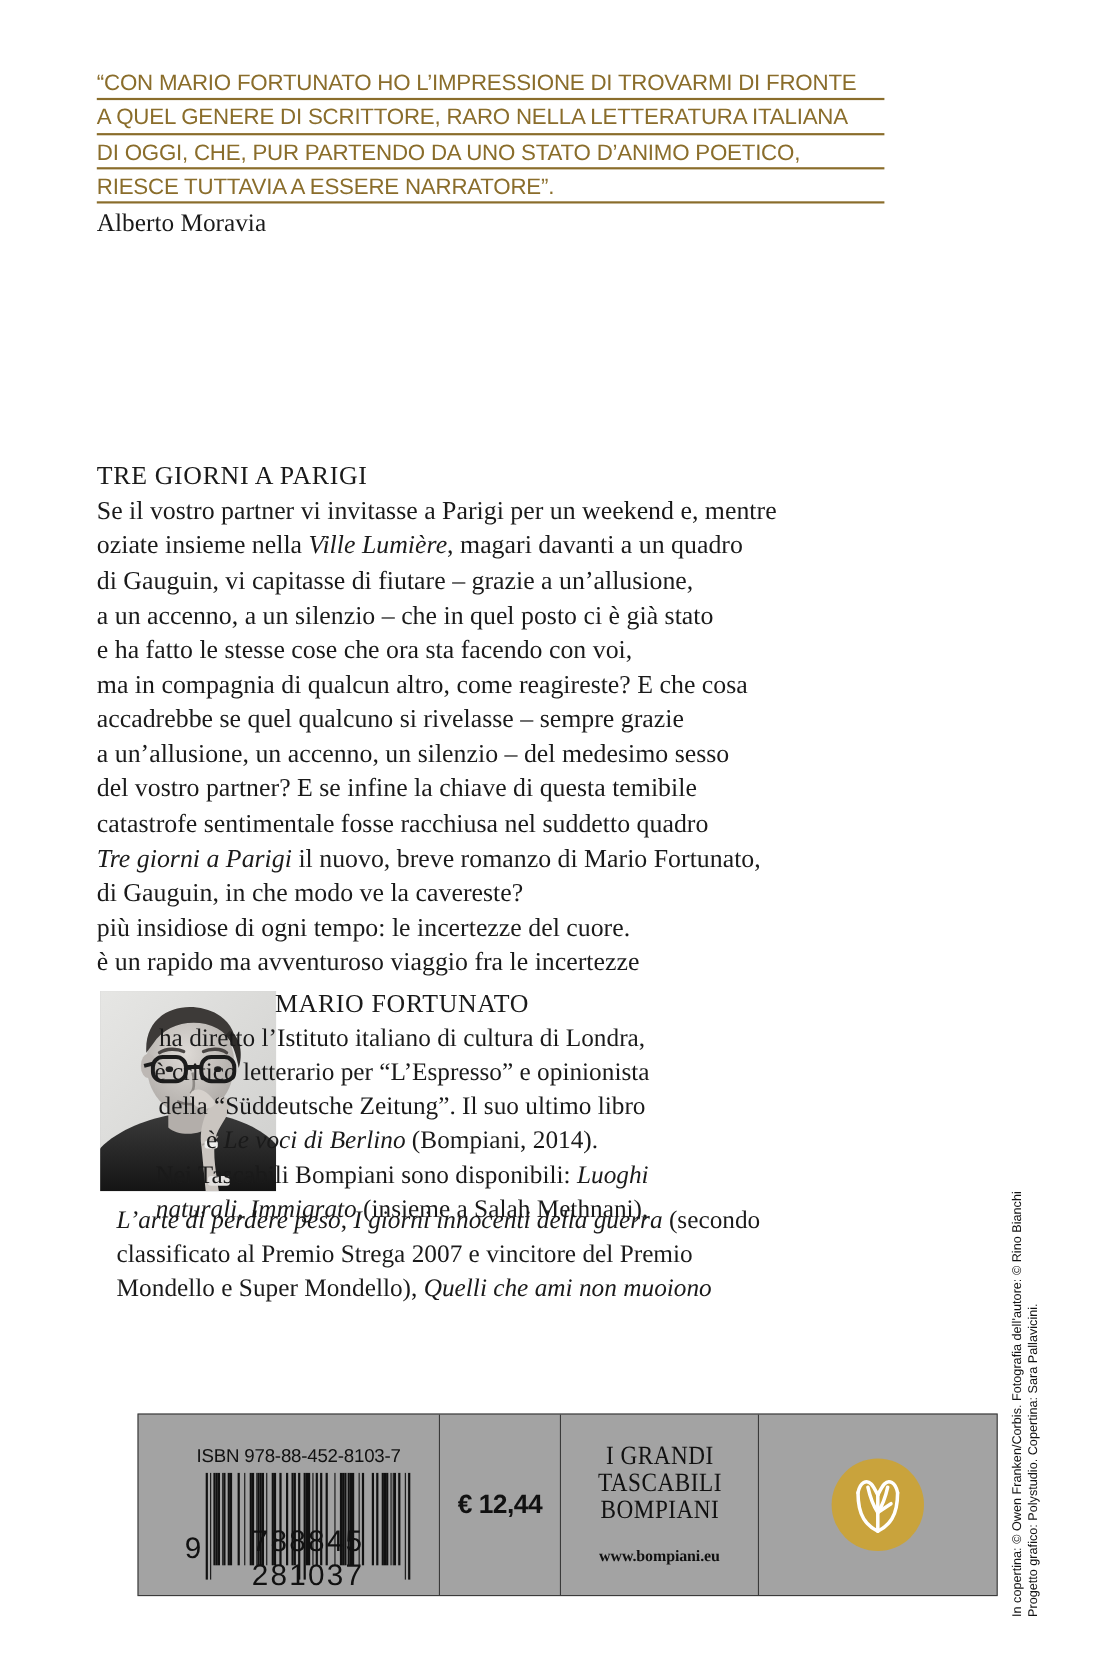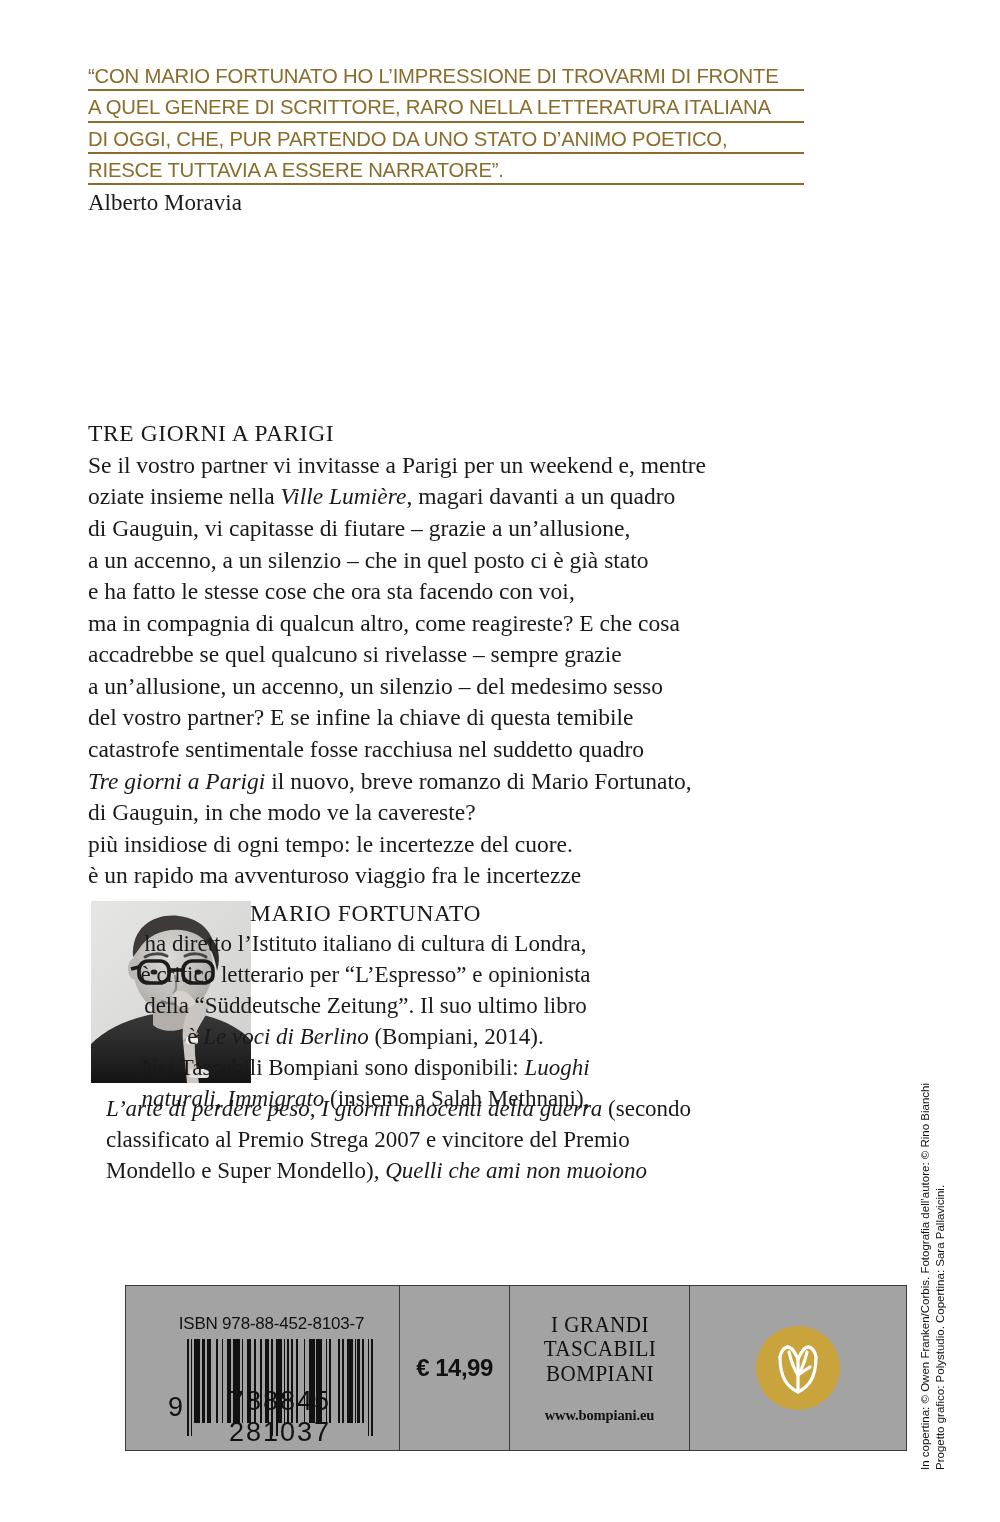--- a/index.html
+++ b/index.html
@@ -398,21 +398,21 @@
             <i class="" style="left:171.41px;width:1.68px"></i>
             <i class="" style="left:175.06px;width:1.68px"></i>
             <i class="g" style="left:180.53px;width:1.68px"></i>
             <i class="g" style="left:184.18px;width:1.68px"></i>
           <span class="bc-digits">788845 281037</span>
         </span>
       </div>
     </div>
 
     <div class="cell cell-price">
-      <div class="price-text">€ 14,99</div>
+      <div class="price-text">€ 12,44</div>
     </div>
 
     <div class="cell cell-imprint">
       <div class="imprint-lines">
         <div>I GRANDI</div>
         <div>TASCABILI</div>
         <div>BOMPIANI</div>
       </div>
       <div class="imprint-url">www.bompiani.eu</div>
     </div>

